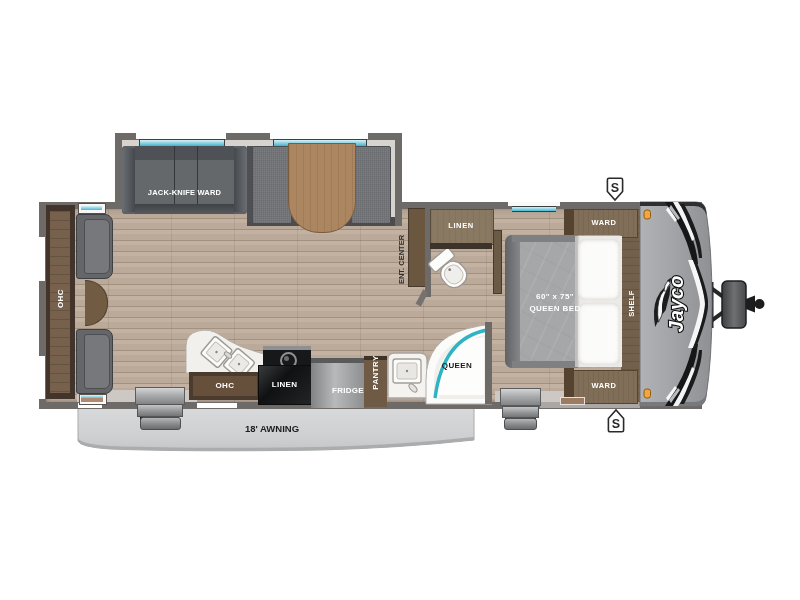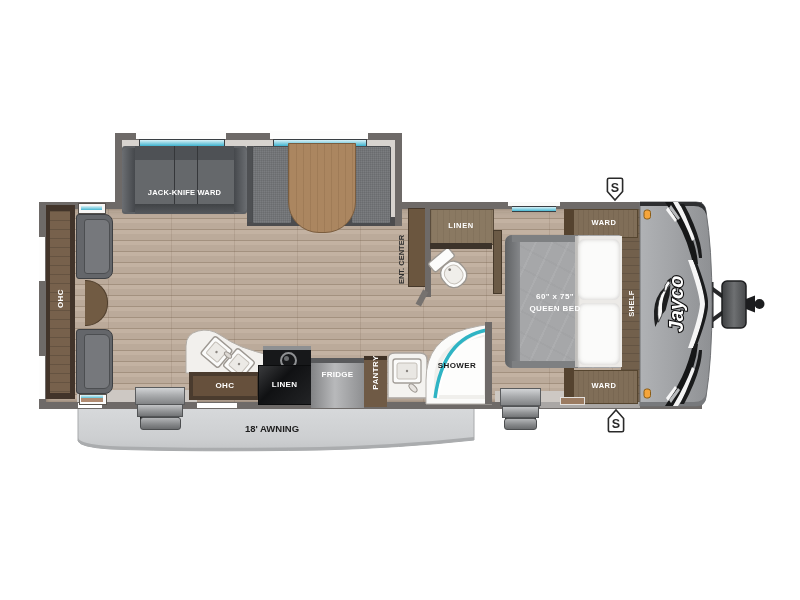--- a/index.html
+++ b/index.html
@@ -145,21 +145,21 @@
   <div class="abs" style="left:17px;top:2px;width:13px;height:13px;border-radius:50%;border:2px solid #8f9193;"></div>
   <div class="abs" style="left:21px;top:6px;width:5px;height:5px;border-radius:50%;background:#6a6c6e;"></div>
 </div>
 
 <div class="abs" style="left:258px;top:365px;width:53px;height:38px;background:linear-gradient(135deg,#3a3b3d 0%,#101113 40%,#232426 100%);border:1px solid #0b0c0d;"></div>
 
 <div class="lbl" style="left:258px;top:380px;width:53px;text-align:center;font-size:8px;letter-spacing:.3px;">LINEN</div>
 
 <div class="abs" style="left:311px;top:358px;width:53px;height:45px;background:linear-gradient(to right,#828385 0%,#b8b9bb 45%,#8e8f91 100%);border-top:5px solid #595a5c;"></div>
 
-<div class="lbl" style="left:311px;top:370px;width:53px;text-align:center;font-size:8px;letter-spacing:.3px;">FRIDGE</div>
+<div class="lbl" style="left:311px;top:386px;width:53px;text-align:right;font-size:8px;letter-spacing:.3px;">FRIDGE</div>
 
 <div class="abs" style="left:364px;top:356px;width:23px;height:47px;background:#6f5a45;border-top:4px solid #3f3226;"></div>
 
 <div class="lbl rot" style="left:353px;top:368px;width:44px;text-align:center;font-size:8px;color:#fff;">PANTRY</div>
 
 <svg class="abs" style="left:386px;top:350px;" width="42" height="50" viewBox="0 0 42 50">
   <path d="M2,48 L2,9 Q2,3 9,3 L34,3 Q41,3 41,10 L41,48 Z" fill="#f4f3f0" stroke="#aaa5a0" stroke-width="1.3"></path>
   <rect x="7" y="9" width="28" height="24" rx="2.5" fill="#fbfbfa" stroke="#a39e98" stroke-width="1.3"></rect>
   <rect x="11" y="13" width="20" height="16" rx="2" fill="#e9e7e3" stroke="#c4bfb8" stroke-width="1"></rect>
   <circle cx="21" cy="21" r="1.2" fill="#8a8580"></circle>
@@ -167,21 +167,21 @@
 </svg>
 
 <svg class="abs" style="left:424px;top:322px;" width="68" height="84" viewBox="0 0 68 84">
   <path d="M68,2 L68,82 L2,82 L2,58 Q2,18 42,7 Q55,3.5 68,2 Z" fill="#fbfbfa" stroke="#b5b1ac" stroke-width="1"></path>
   <path d="M64,11 L64,77 L10,77 L10,58 Q10,26 45,15 Q54,12 64,11 Z" fill="#f0efec"></path>
   <path d="M60,15 L60,73 L14,73 L14,58 Q14,29 47,18 Q53,16 60,15 Z" fill="#fdfdfc"></path>
   <path d="M63,8 Q19,16 11,76" fill="none" stroke="#2fb4c4" stroke-width="3.4"></path>
   <path d="M64,11 Q22,19 14,76" fill="none" stroke="#ffffff" stroke-width="1.6"></path>
 </svg>
 
-<div class="abs lbl" style="left:431px;top:361px;width:52px;text-align:center;font-size:8px;color:#1a1a1a;">SHOWER</div>
+<div class="abs lbl" style="left:431px;top:361px;width:52px;text-align:center;font-size:8px;color:#1a1a1a;">QUEEN</div>
 
 <div class="abs" style="left:485px;top:322px;width:7px;height:82px;background:#6e6a68;"></div>
 
 <div class="abs" style="left:408px;top:208px;width:17px;height:77px;background:#6b563f;border:1px solid #46382a;"></div>
 
 <div class="abs rot" style="left:372px;top:255px;width:58px;text-align:center;font-size:7.5px;font-weight:bold;color:#2e2e2e;">ENT. CENTER</div>
 
 <div class="abs" style="left:425px;top:205px;width:6px;height:92px;background:#6e6a68;"></div>
 
 <div class="abs" style="left:419px;top:290px;width:6px;height:16px;background:#76726f;transform:rotate(28deg);"></div>

